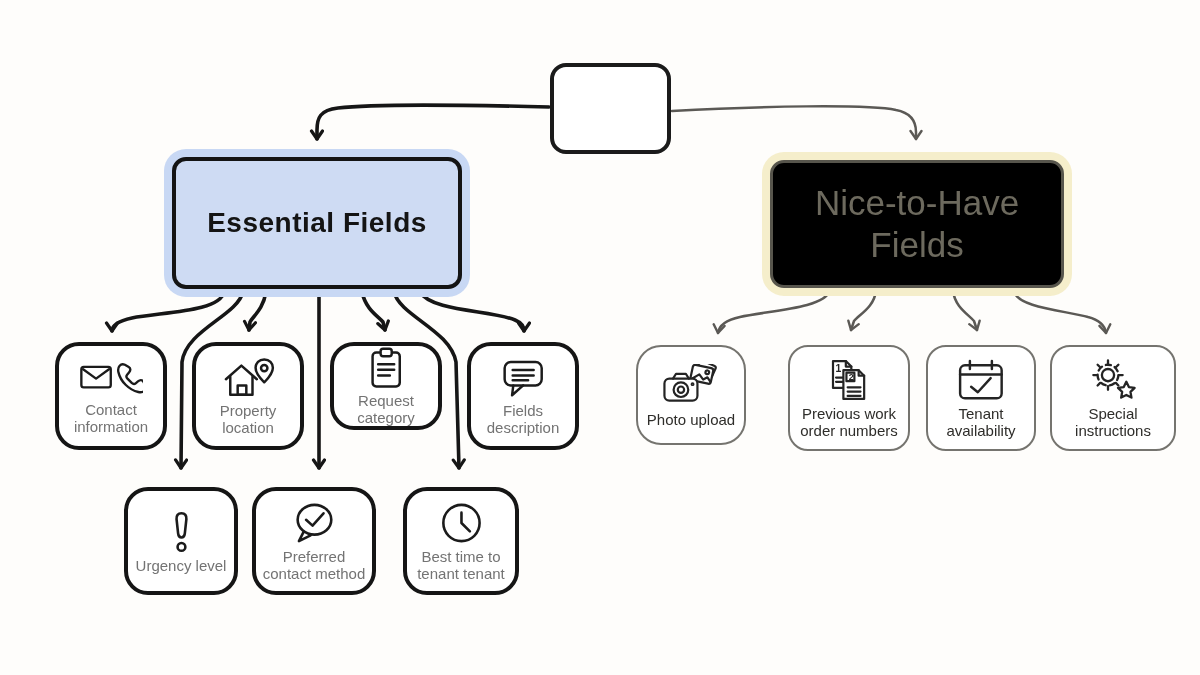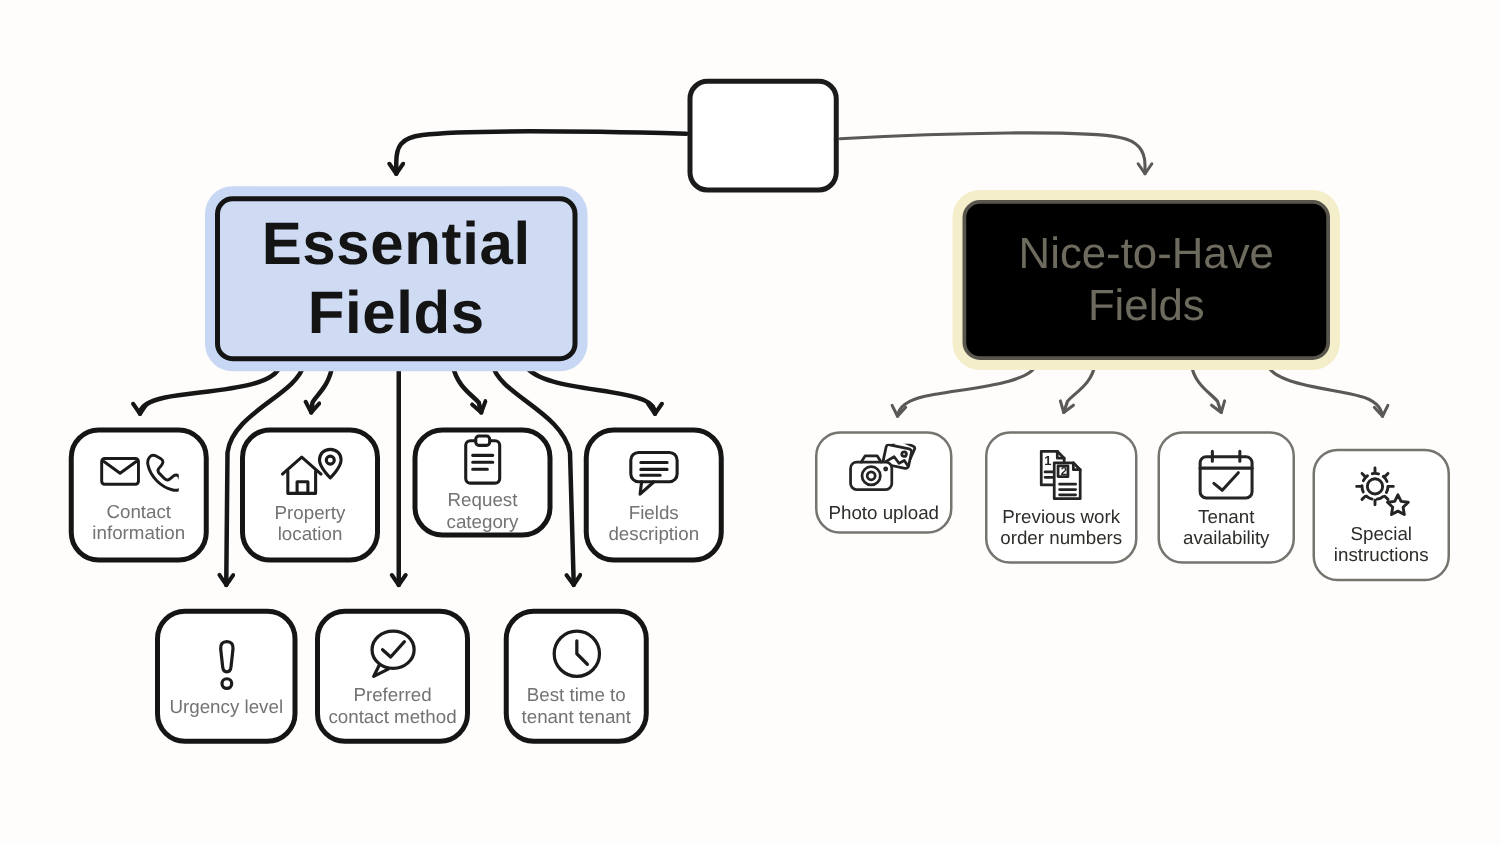--- a/index.html
+++ b/index.html
@@ -19,21 +19,21 @@
   }
   
   .branch{border-radius:14px;padding:6px 10px;}
   .branch-essential{
     left:172px;top:157px;width:290px;height:132px;
     background:#cedbf3;border:4px solid #141414;
     box-shadow:0 0 0 8px #c8d8f4;
     border-radius:14px;
   }
   .branch-essential .branch-title{
-    font-size:48px;font-weight:700;color:#141414;line-height:1.15;letter-spacing:.5px;
+    font-size:28px;font-weight:700;color:#141414;line-height:1.15;letter-spacing:.5px;
   }
   .branch-nice{
     left:770px;top:160px;width:294px;height:128px;
     background:#000000;border:3px solid #57554c;
     box-shadow:0 0 0 8px #f5eecb;
     border-radius:14px;
   }
   .branch-nice .branch-title{
     font-size:35px;font-weight:400;color:#6d6a5e;line-height:1.2;
   }
@@ -49,24 +49,24 @@
   .icon{display:flex;align-items:center;justify-content:center;}
   .icon svg{display:block;}
   
   .n-contact  {left:55px; top:342px;width:112px;height:108px;}
   .n-property {left:192px;top:342px;width:112px;height:108px;}
   .n-request  {left:330px;top:342px;width:112px;height:88px;}
   .n-problem  {left:467px;top:342px;width:112px;height:108px;}
   .n-urgency  {left:124px;top:487px;width:114px;height:108px;}
   .n-preferred{left:252px;top:487px;width:124px;height:108px;}
   .n-besttime {left:403px;top:487px;width:116px;height:108px;}
-  .n-photo    {left:652px;top:345px;width:110px;height:82px;}
+  .n-photo    {left:636px;top:345px;width:110px;height:100px;border-radius:25px;}
   .n-previous {left:788px;top:345px;width:122px;height:106px;}
   .n-tenant   {left:926px;top:345px;width:110px;height:106px;}
-  .n-special  {left:1050px;top:359px;width:110px;height:106px;}
+  .n-special  {left:1050px;top:345px;width:126px;height:106px;}
 </style>
 </head>
 <body>
 
 <div id="canvas">
 
   <svg id="connectors" width="1200" height="675" viewBox="0 0 1200 675">
     <defs>
       <marker id="ah-black" markerUnits="userSpaceOnUse" markerWidth="16" markerHeight="16" refX="11" refY="7" orient="auto">
         <path d="M3,1.5 L11,7 L3,12.5" fill="none" stroke="#161616" stroke-width="3.2" stroke-linecap="round" stroke-linejoin="round"></path>

